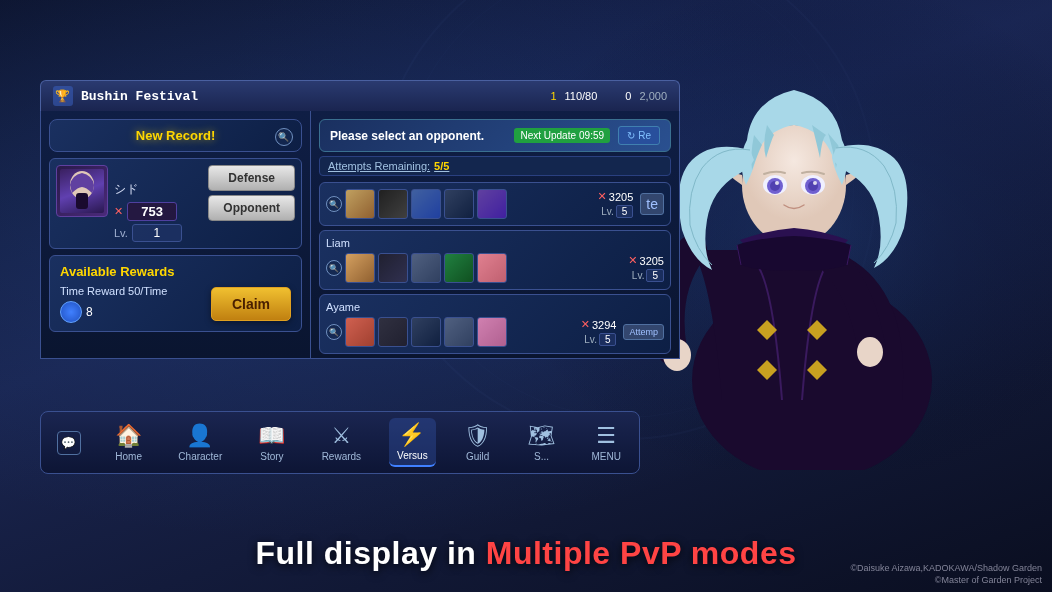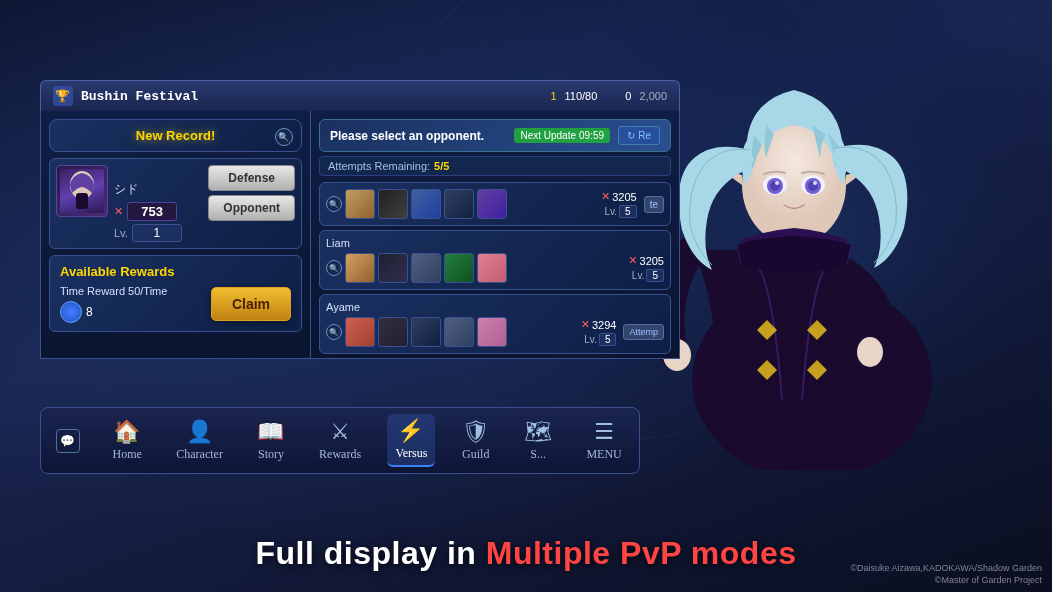--- a/index.html
+++ b/index.html
@@ -179,22 +179,21 @@
       display: flex;
       flex-direction: column;
       align-items: center;
       gap: 2px;
       cursor: pointer;
       padding: 4px 8px;
     }
 
     .nav-label {
       color: #a0b8d8;
-      font-size: 12px;
-      font-family: Liberation Serif, serif;
+      font-size: 10px;
     }
 
     .nav-item.active .nav-label {
       color: #ffffff;
     }
 
     
     .bottom-text-area {
       position: absolute;
       bottom: 20px;
@@ -450,21 +449,21 @@
 
       <div style="margin:8px 8px 4px 8px;background:linear-gradient(135deg,#1a3060,#2a5090);border:1px solid #3a7090;border-radius:6px;padding:6px 10px;display:flex;align-items:center;gap:8px;">
         <span style="color:#fff;font-size:12px;font-weight:bold;flex:1;">Please select an opponent.</span>
         <div style="background:#20a040;color:#fff;font-size:10px;padding:2px 6px;border-radius:3px;display:flex;align-items:center;gap:3px;">
           <span>Next Update</span>
           <span>09:59</span>
         </div>
         <button style="background:rgba(40,80,160,0.8);color:#80c0ff;font-size:10px;padding:3px 8px;border-radius:3px;border:1px solid #4080b0;cursor:pointer;">↻ Re</button>
       </div>
 
-      <div style="margin:0 8px 6px 8px;background:rgba(20,40,80,0.9);border:1px solid #2a4080;border-radius:4px;padding:3px 8px;color:#a0c0e0;font-size:11px;display:flex;align-items:center;gap:4px;">
+      <div style="margin:0 8px 6px 8px;background:rgba(20,40,80,0.9);border:1px solid #2a4080;border-radius:4px;padding:3px 8px;color:#a0c0e0;font-size:11px;display:flex;align-items:center;gap:4px;text-decoration:underline;">
         <span>Attempts Remaining:</span>
         <span style="color:#ffd700;font-weight:bold;">5/5</span>
       </div>
 
       <div style="margin:0 8px 4px 8px;padding:6px;background:linear-gradient(135deg,#1a3060,#0d1f45);border:1px solid #3a5090;border-radius:6px;">
         <div style="display:flex;align-items:center;gap:3px;">
           <div style="width:16px;height:16px;border:1.5px solid #7090c0;border-radius:50%;background:rgba(20,40,80,0.8);display:flex;align-items:center;justify-content:center;font-size:8px;color:#7090c0;flex-shrink:0;">🔍</div>
           <div style="width:30px;height:30px;border-radius:3px;border:1px solid #3a5090;background:linear-gradient(135deg,#c0a060,#906030);"></div>
           <div style="width:30px;height:30px;border-radius:3px;border:1px solid #3a5090;background:linear-gradient(135deg,#202020,#404040);"></div>
           <div style="width:30px;height:30px;border-radius:3px;border:1px solid #3a5090;background:linear-gradient(135deg,#4060a0,#2040a0);"></div>
@@ -473,21 +472,21 @@
           <div style="margin-left:auto;text-align:right;">
             <div style="display:flex;align-items:center;gap:2px;font-size:11px;color:#fff;justify-content:flex-end;">
               <span style="color:#ff6060;">✕</span>
               <span>3205</span>
             </div>
             <div style="display:flex;align-items:center;gap:2px;font-size:10px;color:#a0b0c0;margin-top:2px;justify-content:flex-end;">
               <span>Lv.</span>
               <span style="background:rgba(30,50,100,0.8);padding:0 5px;border-radius:2px;border:1px solid #3a5090;color:#fff;">5</span>
             </div>
           </div>
-          <button style="background:rgba(60,80,120,0.8);color:#a0c0ff;font-size:10px;padding:2px 5px;border-radius:3px;border:1px solid #5070a0;cursor:pointer;margin-left:4px;">te</button>
+          <button style="background:rgba(60,80,120,0.8);color:#a0c0ff;font-size:14px;padding:2px 5px;border-radius:3px;border:1px solid #5070a0;cursor:pointer;margin-left:4px;">te</button>
         </div>
       </div>
 
       <div style="margin:0 8px 4px 8px;padding:6px;background:linear-gradient(135deg,#1a3060,#0d1f45);border:1px solid #3a5090;border-radius:6px;">
         <div style="color:#d0e0ff;font-size:11px;margin-bottom:4px;">Liam</div>
         <div style="display:flex;align-items:center;gap:3px;">
           <div style="width:16px;height:16px;border:1.5px solid #7090c0;border-radius:50%;background:rgba(20,40,80,0.8);display:flex;align-items:center;justify-content:center;font-size:8px;color:#7090c0;flex-shrink:0;">🔍</div>
           <div style="width:30px;height:30px;border-radius:3px;border:1px solid #3a5090;background:linear-gradient(135deg,#d4a060,#906030);"></div>
           <div style="width:30px;height:30px;border-radius:3px;border:1px solid #3a5090;background:linear-gradient(135deg,#202030,#303050);"></div>
           <div style="width:30px;height:30px;border-radius:3px;border:1px solid #3a5090;background:linear-gradient(135deg,#506080,#304060);"></div>

